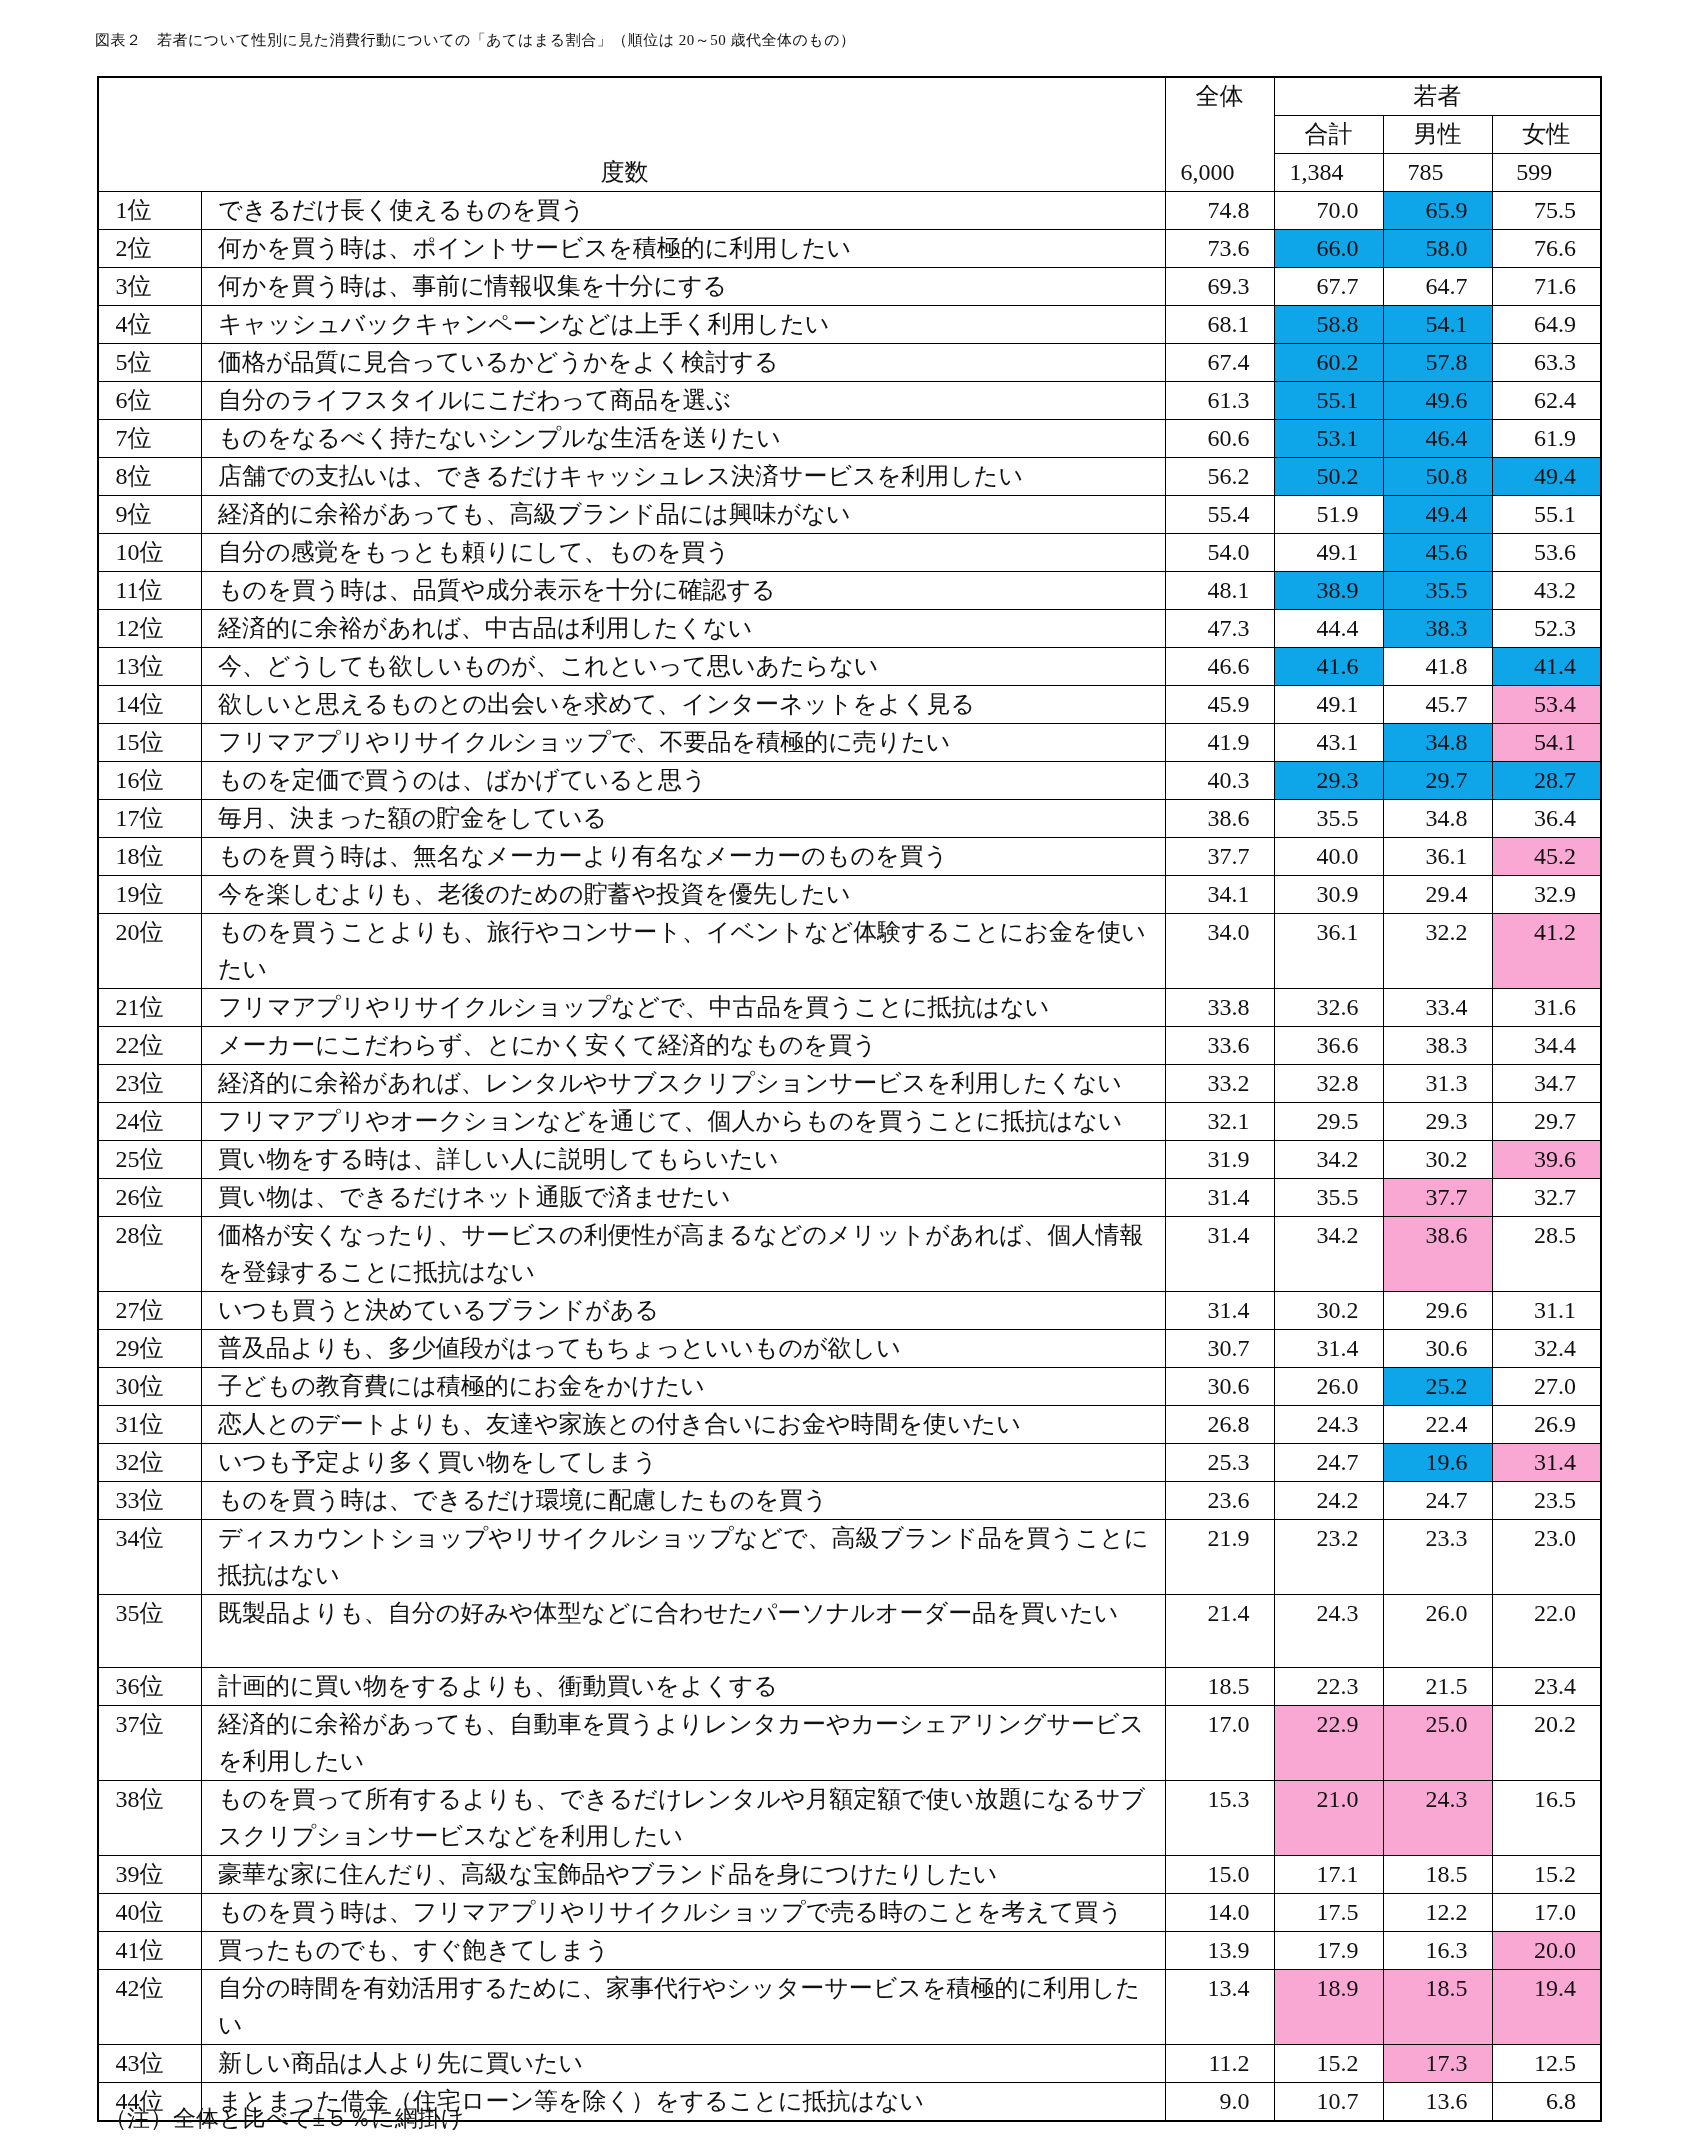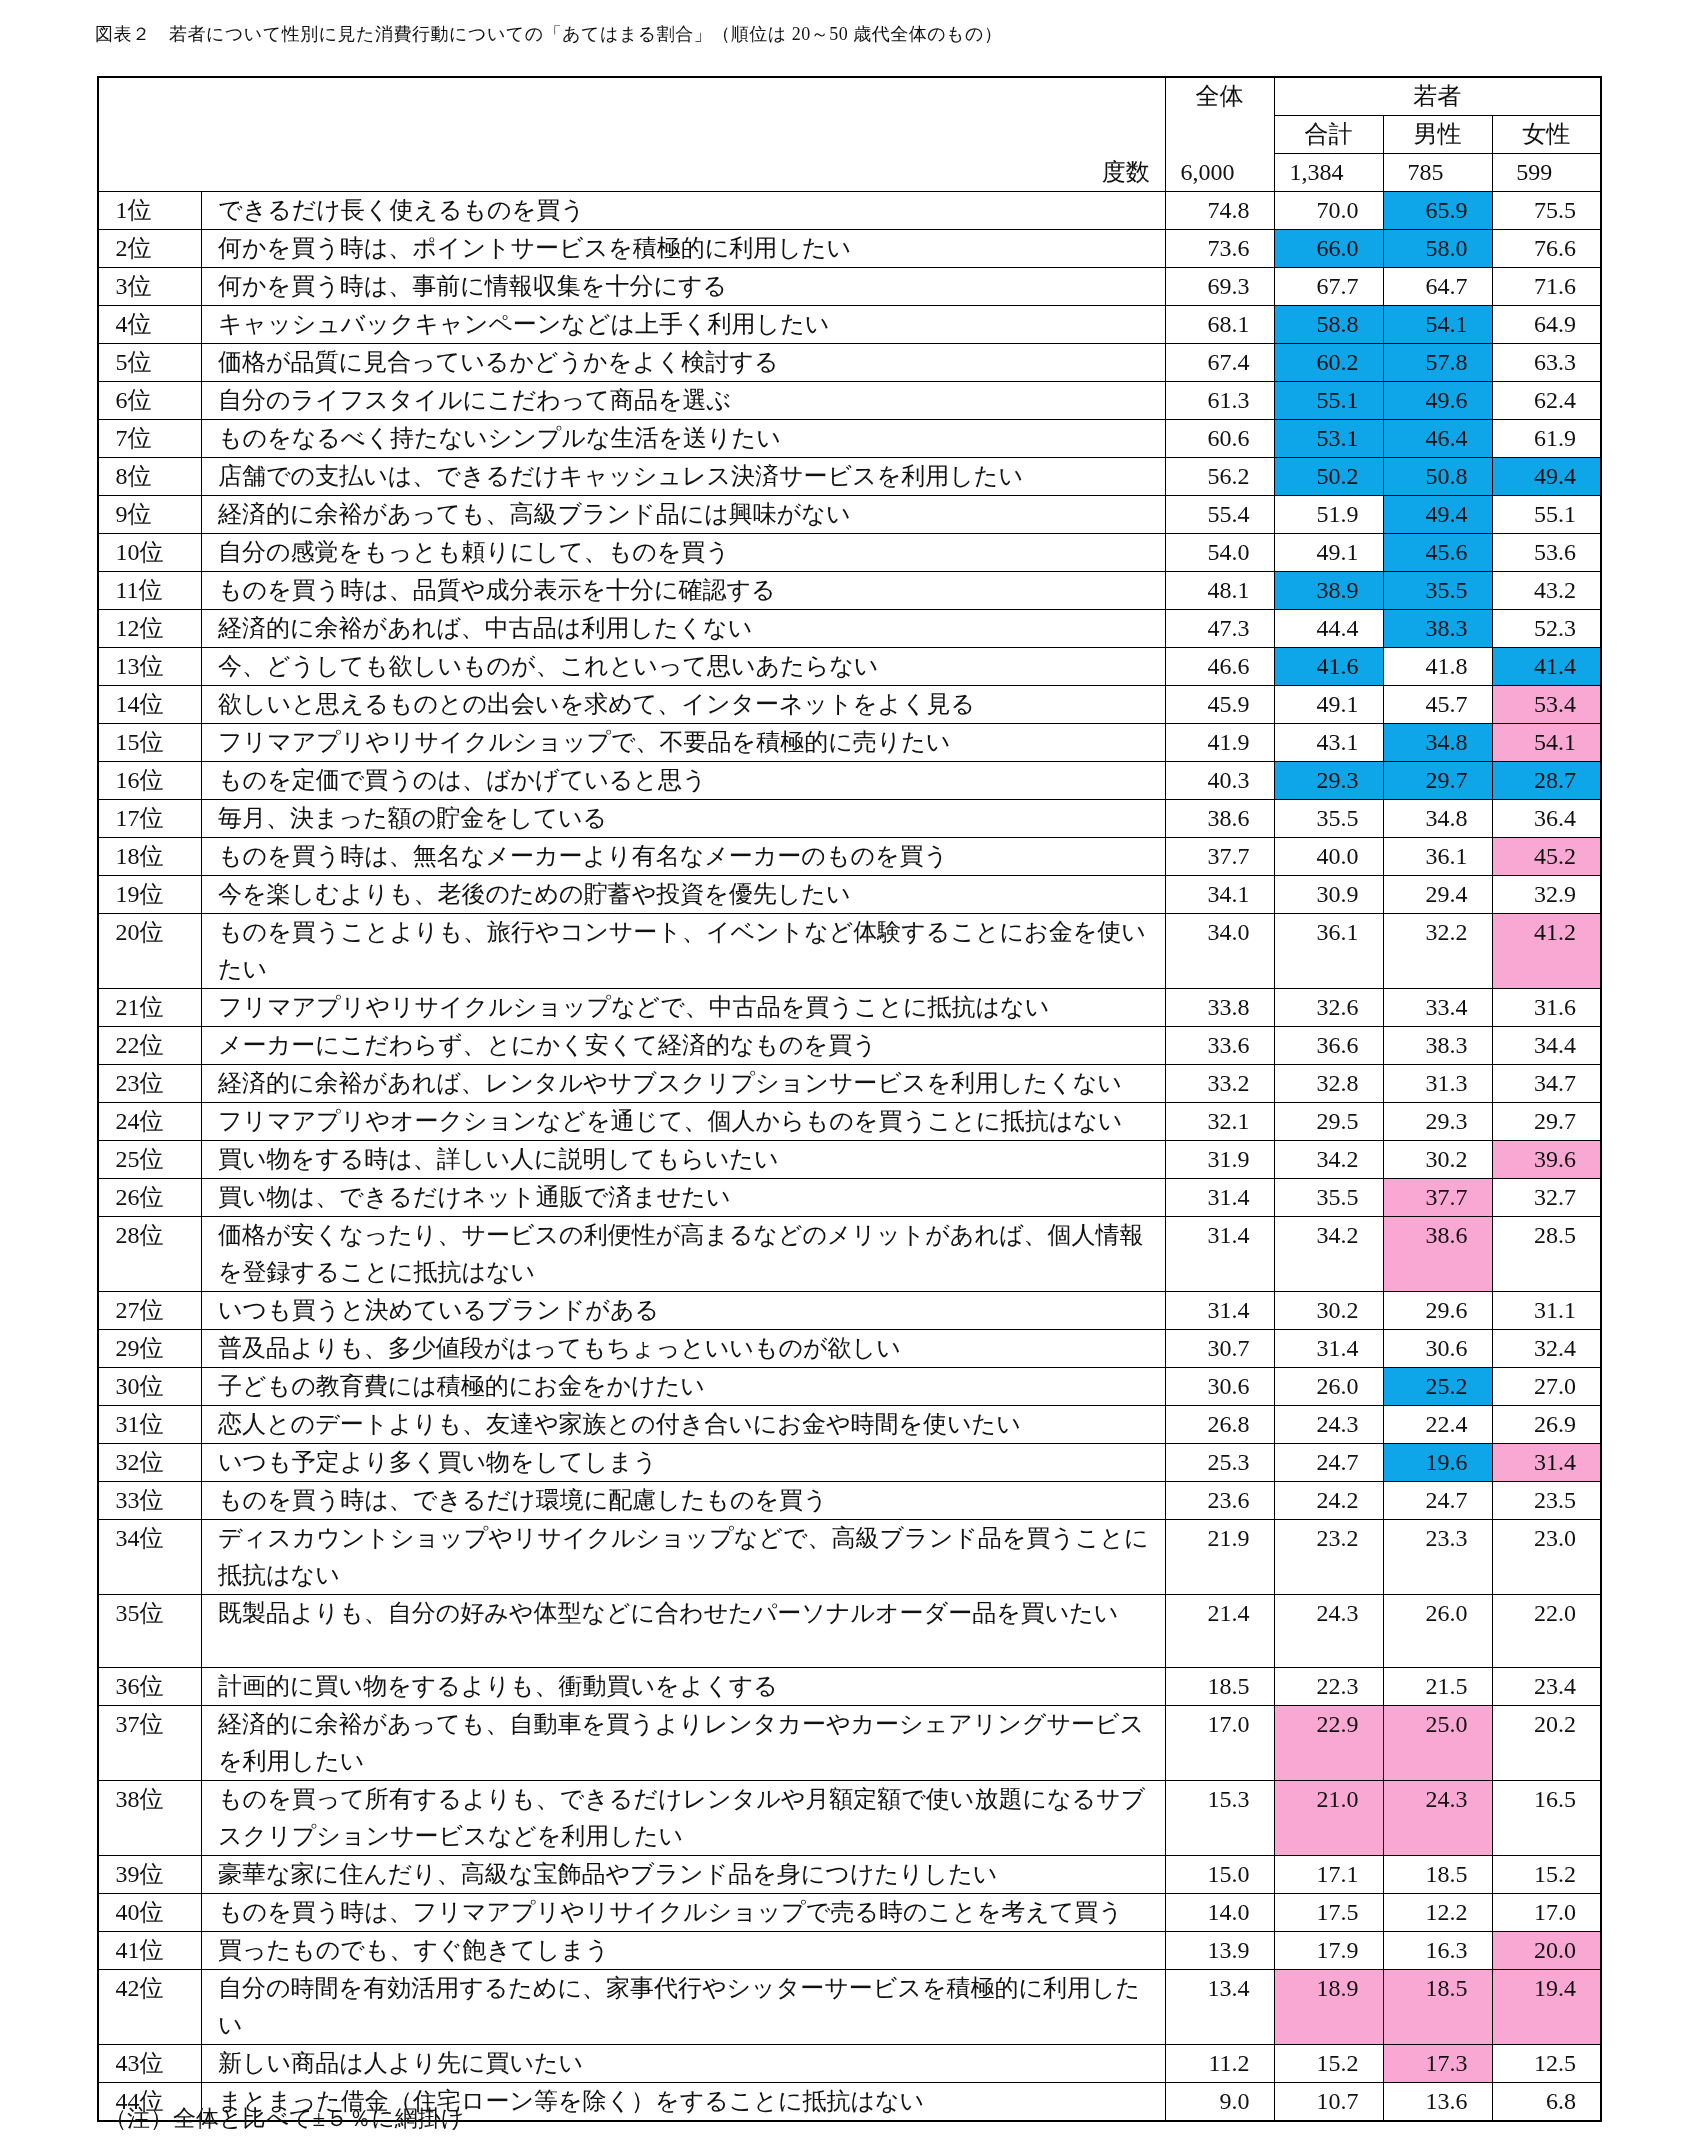--- a/index.html
+++ b/index.html
@@ -1,25 +1,25 @@
 <!DOCTYPE html>
 <html style="font-size:14.7px"><head>
 <meta charset="utf-8">
 <style>
   html, body { margin:0; padding:0; background:#ffffff; }
   body { width:1708px; height:2155px; position:relative; font-family:"Liberation Serif","DejaVu Serif",serif; color:#111; }
-  .title { position:absolute; left:95px; top:22px; font-size:18px; white-space:nowrap; letter-spacing:0.5px;text-align:center; }
+  .title { position:absolute; left:95px; top:31px; font-size:15px; white-space:nowrap; letter-spacing:0.5px;text-align:center; }
   table.main { position:absolute; left:97px; top:76px; border-collapse:collapse; border:2.8px solid #000; table-layout:fixed; }
   table.main td { border:1.8px solid #000; padding:0; font-size:24px; line-height:37px; vertical-align:top; }
   col.c-rank { width:103px; }
   col.c-desc { width:964px; }
   col.c-num { width:109px; }
   .hdr td { text-align:center; height:37px; }
   .hdr .corner { border-right:1.8px solid #000; }
-  .hdr .dosu { text-align:right; padding-right:14.7px; }
+  .hdr .dosu { text-align:center; padding-right:14.7px; }
   .num { text-align:right; padding-right:24px !important; }
   .rank { padding-left:16.5px !important; white-space:nowrap; }
   .desc { padding-left:16.5px !important; padding-right:5.5px !important; word-break:break-all;margin-top:16px; }
   tr.r1 td { height:36px; }
   tr.r2 td { height:72px;padding-left:8px; }
   .blue { background:#0ea5e9; }
   .pink { background:#f9a8d4; }
   .note { position:absolute; left:104px; top:2103px; font-size:23px; white-space:nowrap; }
   .c-noborder-b { border-bottom:none !important; }
   .c-noborder-t { border-top:none !important; }

